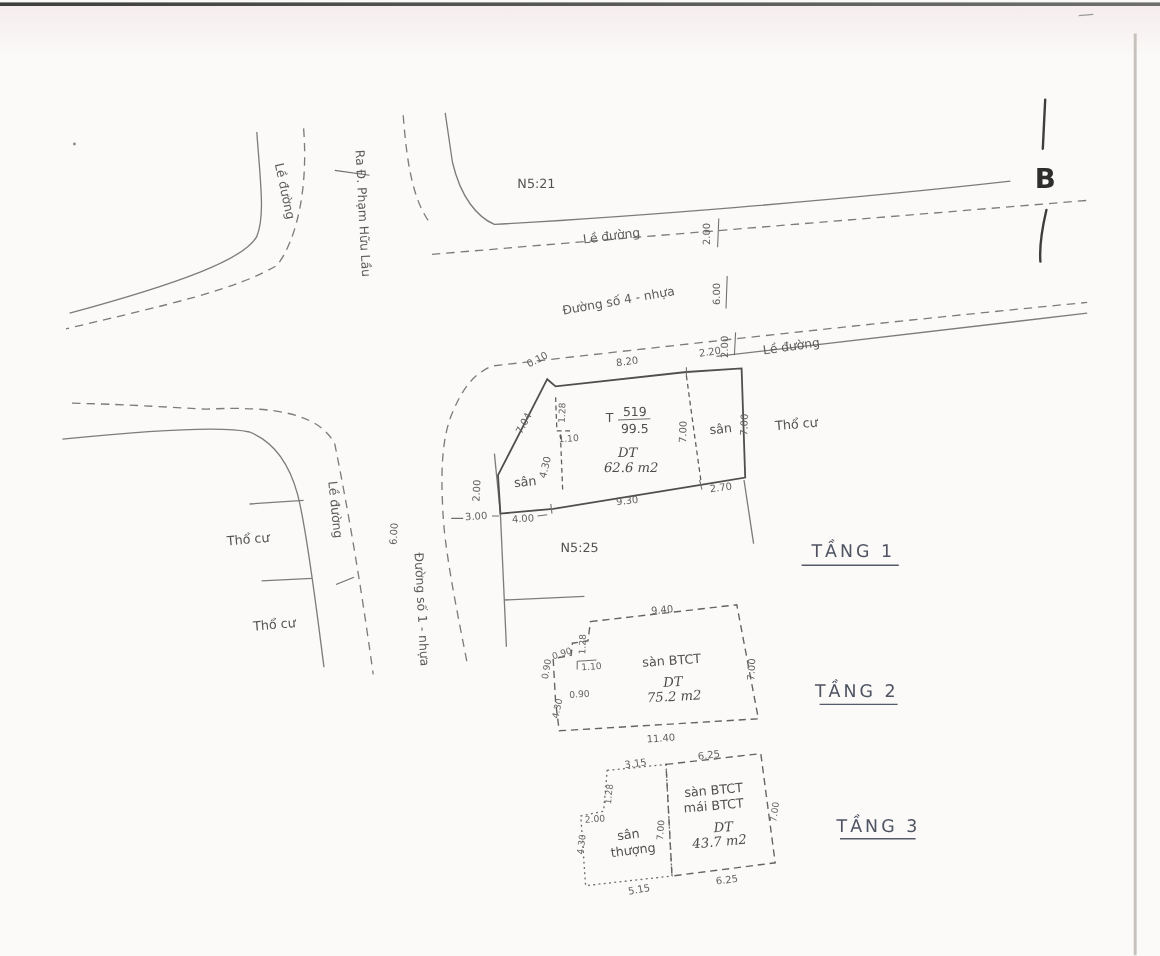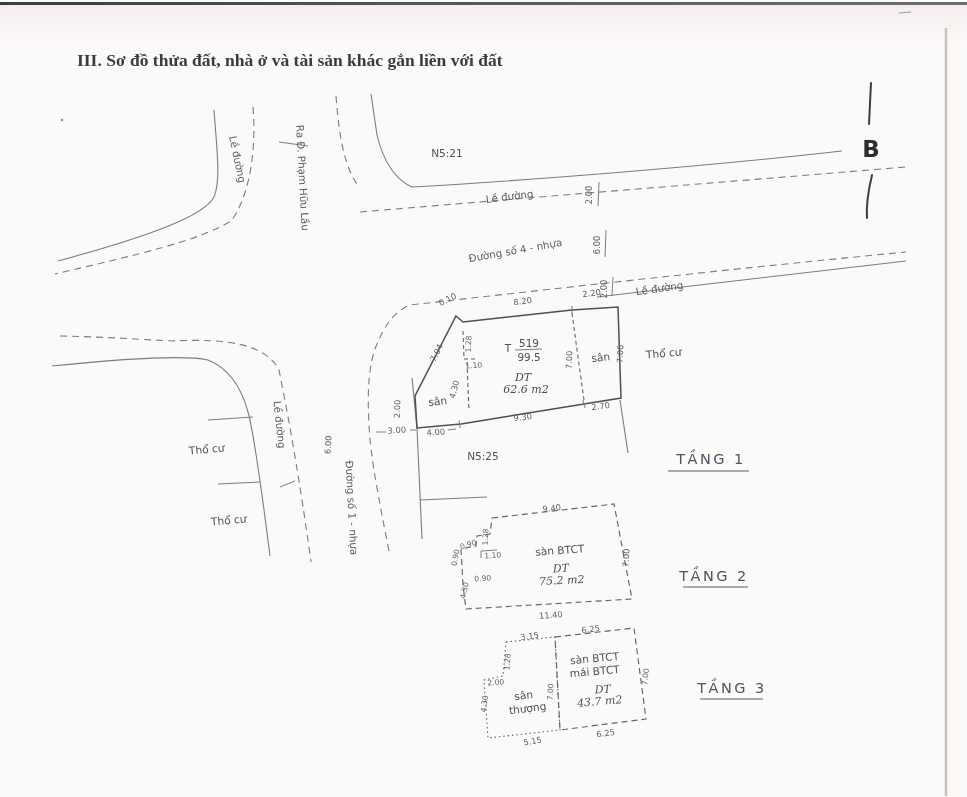--- a/index.html
+++ b/index.html
@@ -32,21 +32,20 @@
   .comp{stroke:#3e3e3e;stroke-width:2;fill:none;stroke-linecap:round;}
   .edge{stroke:#c6c1ba;stroke-width:2.4;fill:none;}
   .speck{stroke:#9a9a9a;stroke-width:1;fill:none;}
 </style>
 </head>
 <body>
 
 <div class="page">
   <div class="tint"></div>
   <div class="topline"></div>
-  <div class="title">III. Sơ đồ thửa đất, nhà ở và tài sản khác gắn liền với đất</div>
 
   <svg width="967" height="797" viewBox="0 0 967 797">
 
     <g>
       <path class="road" d="M214,110 C217,152 221,180 214,197 C204,216 150,236 58,261"></path>
       <path class="road dash" d="M253,107 C257,158 247,200 231,221 C198,241 140,254 55,274"></path>
       <path class="road dash" d="M336,96 C339,136 344,165 357,184"></path>
       <path class="road" d="M371,94 L377,135 C384,165 398,181 412,187 C520,181 700,167 842,151"></path>
       <path class="road dash" d="M360,212 C500,200 700,184 906,167"></path>
       <path class="road dash" d="M389,551 C379,500 370,455 369,424 C367,390 369,362 377,344 C386,322 396,311 410,305 C560,288 730,269 906,252"></path>

